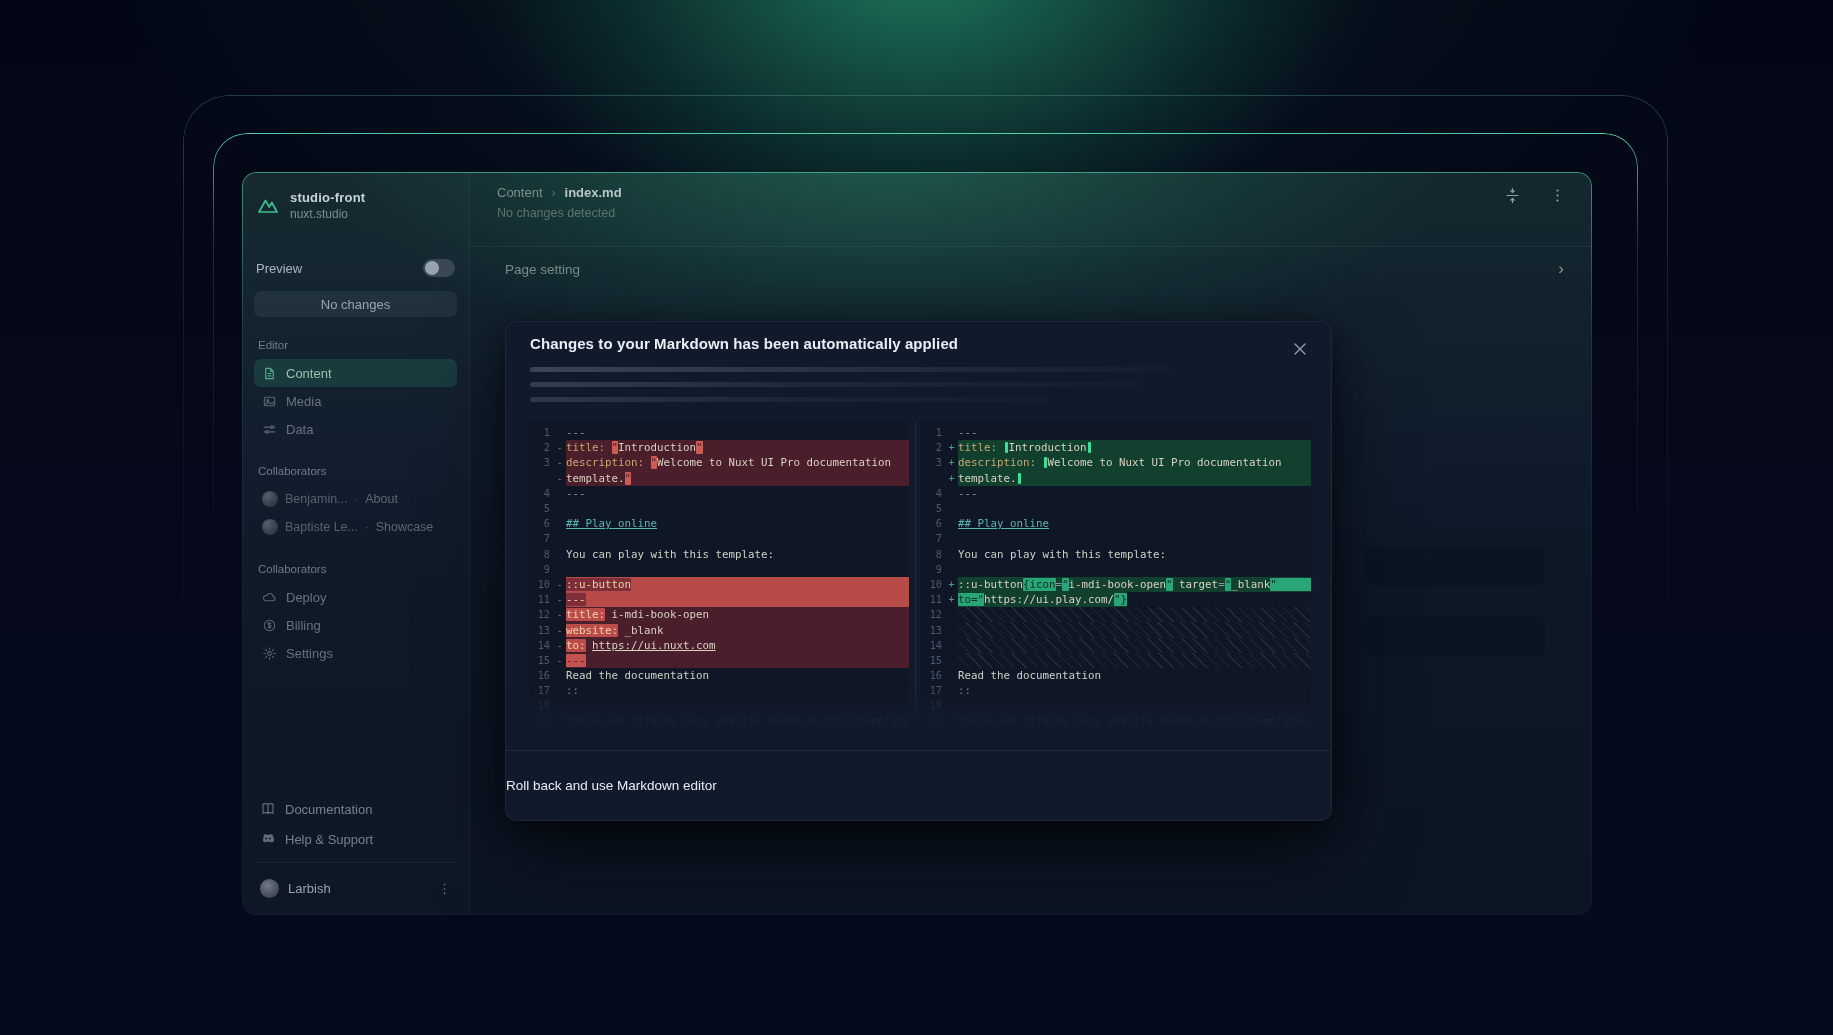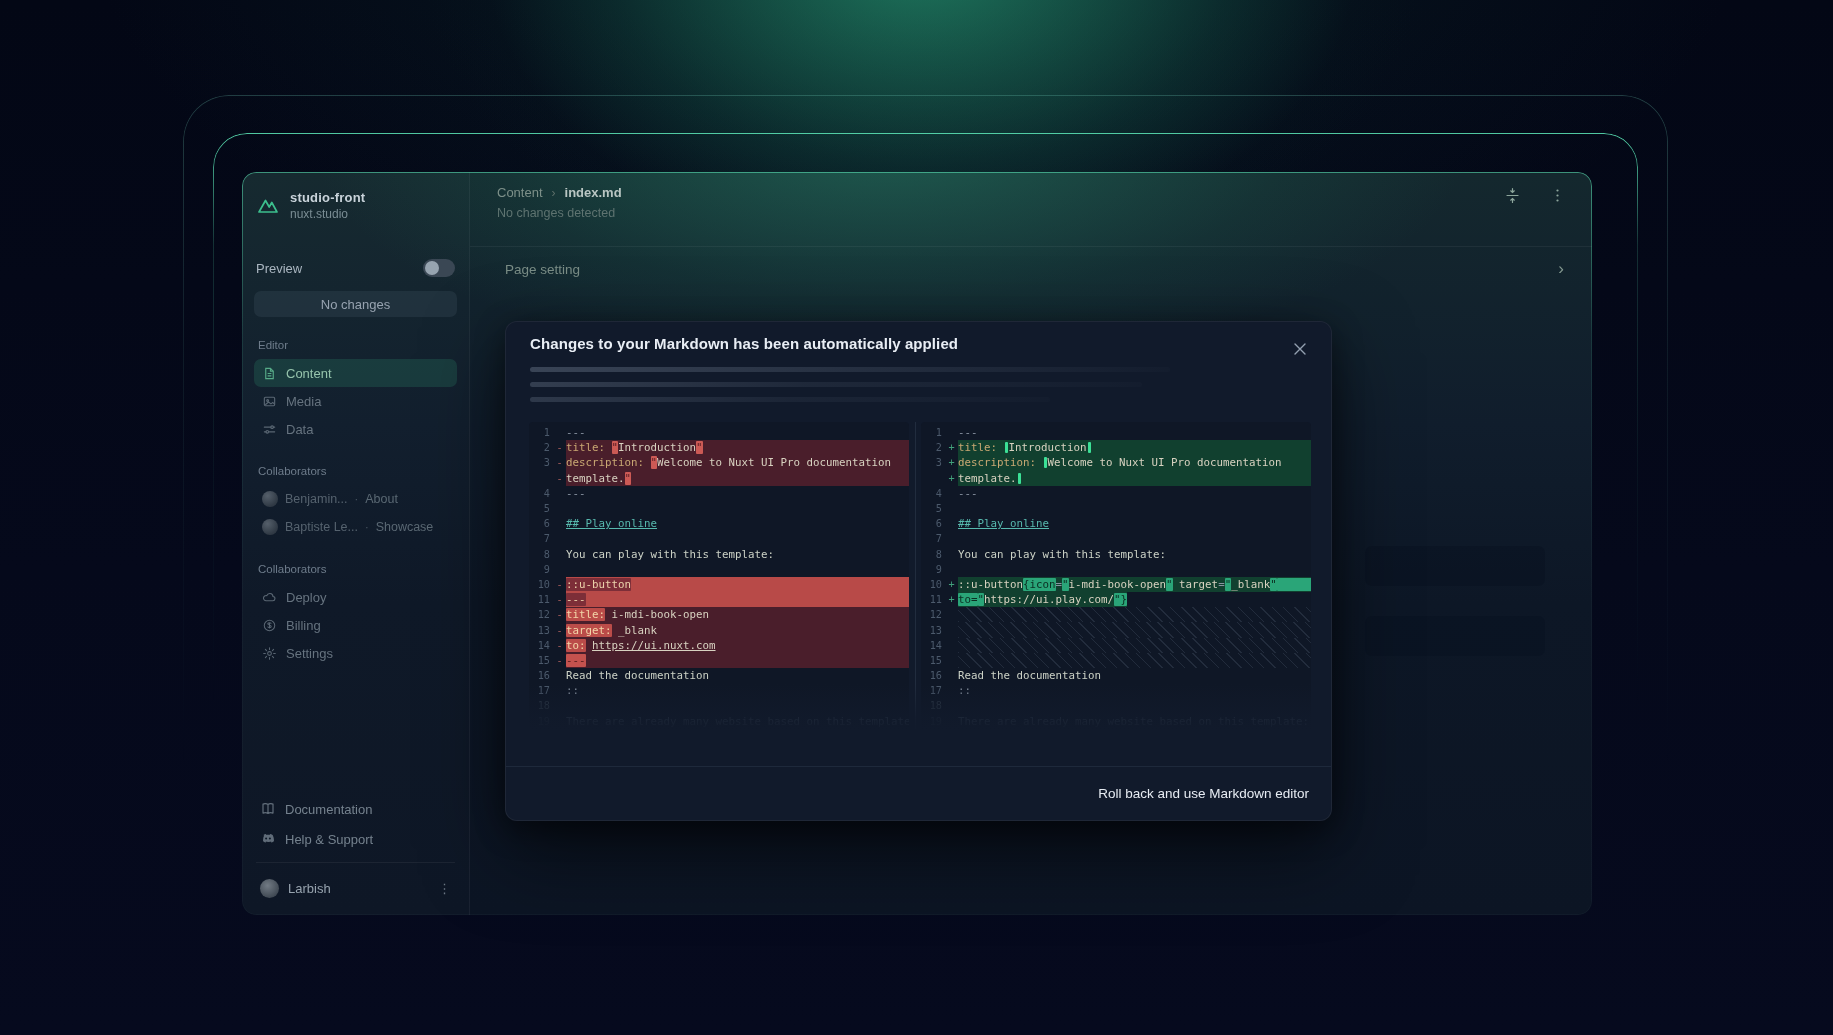--- a/index.html
+++ b/index.html
@@ -156,22 +156,22 @@
   .s-dim   { color:#596776; }
   .s-link  { color:#d8d2c0; text-decoration:underline; }
   .s-strdel{ background:#cc5a55; color:#571b22; border-radius:1px; }
   .s-keyhl { background:#bb4c49; color:#f3d6a9; border-radius:1px; }
   .s-tokdark{ background:#7d2e38; color:#ecd3ab; border-radius:1px; }
   .s-tokhl { background:#c4524e; color:#571c1c; border-radius:1px; }
   .s-tokg  { background:#2aa578; color:#0b2d21; border-radius:1px; }
   .s-bar   { display:inline-block; width:3px; height:11px; background:#3be096; border-radius:1px; margin:0 1px; align-self:center; }
 
   
-  .modal-footer { position:absolute; left:0; right:0; bottom:0; height:54px; border-top:1px solid #1e293b;
-    display:flex; align-items:center; justify-content:flex-end; gap:30px; padding-right:22px; }
+  .modal-footer { position:absolute; left:0; right:0; bottom:0; height:70px; border-top:1px solid #1e293b;
+    display:flex; align-items:center; justify-content:space-between; gap:30px; padding-right:22px; }
   .btn-ghost { font-size:13.5px; color:#e7ecf3; background:none; border:none; font-family:inherit; }
   .btn-primary { height:36px; padding:0 17px; border:none; border-radius:8px; font-family:inherit;
     font-size:13.5px; color:#0c2a1d; display:flex; align-items:center; }
 
   svg { display:block; }
 </style>
 </head>
 <body>
 
 <div id="stage">
@@ -403,21 +403,21 @@
             <span class="row t-delS"><span class="s-tokdark">---</span></span>
           </div>
           <div class="line">
             <span class="ln">12</span>
             <span class="mk mk-del">-</span>
             <span class="row t-del"><span class="s-keyhl">title:</span><span class="s-plain"> </span><span class="s-val">i-mdi-book-open</span></span>
           </div>
           <div class="line">
             <span class="ln">13</span>
             <span class="mk mk-del">-</span>
-            <span class="row t-del"><span class="s-keyhl">target:</span><span class="s-plain"> </span><span class="s-val">_blank</span></span>
+            <span class="row t-del"><span class="s-keyhl">website:</span><span class="s-plain"> </span><span class="s-val">_blank</span></span>
           </div>
           <div class="line">
             <span class="ln">14</span>
             <span class="mk mk-del">-</span>
             <span class="row t-del"><span class="s-keyhl">to:</span><span class="s-plain"> </span><span class="s-link">https://ui.nuxt.com</span></span>
           </div>
           <div class="line">
             <span class="ln">15</span>
             <span class="mk mk-del">-</span>
             <span class="row t-del"><span class="s-tokhl">---</span></span>

